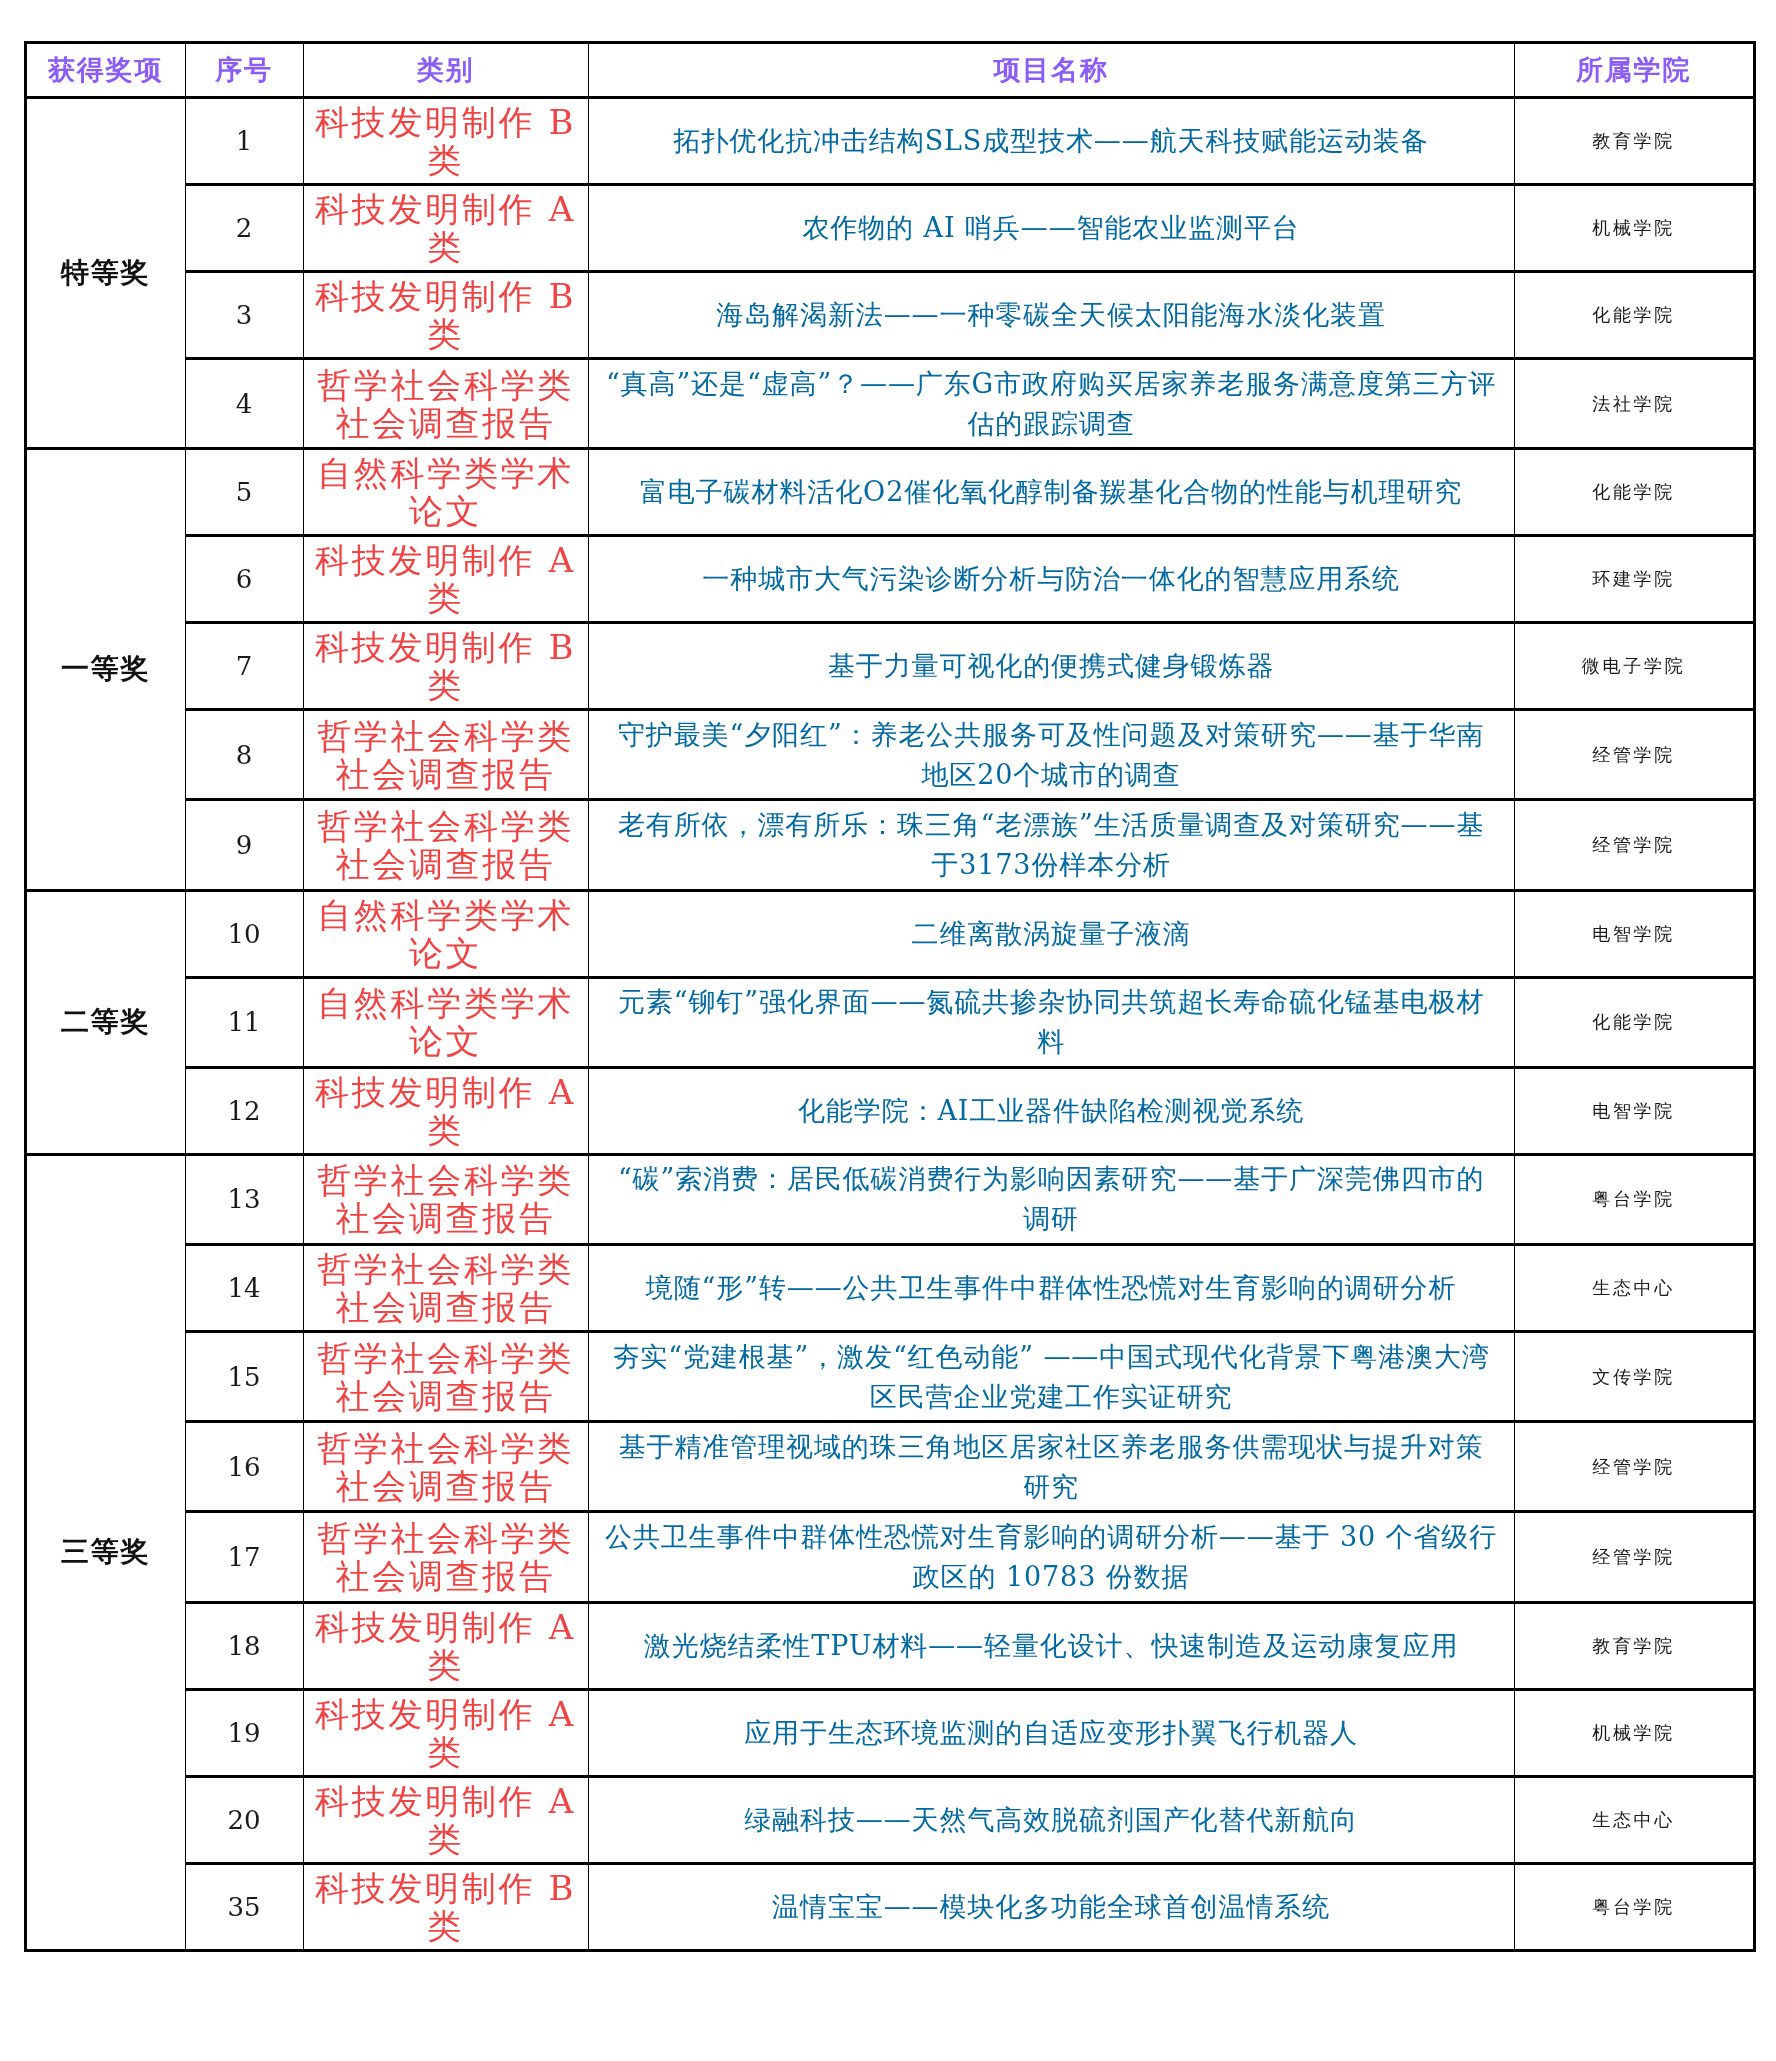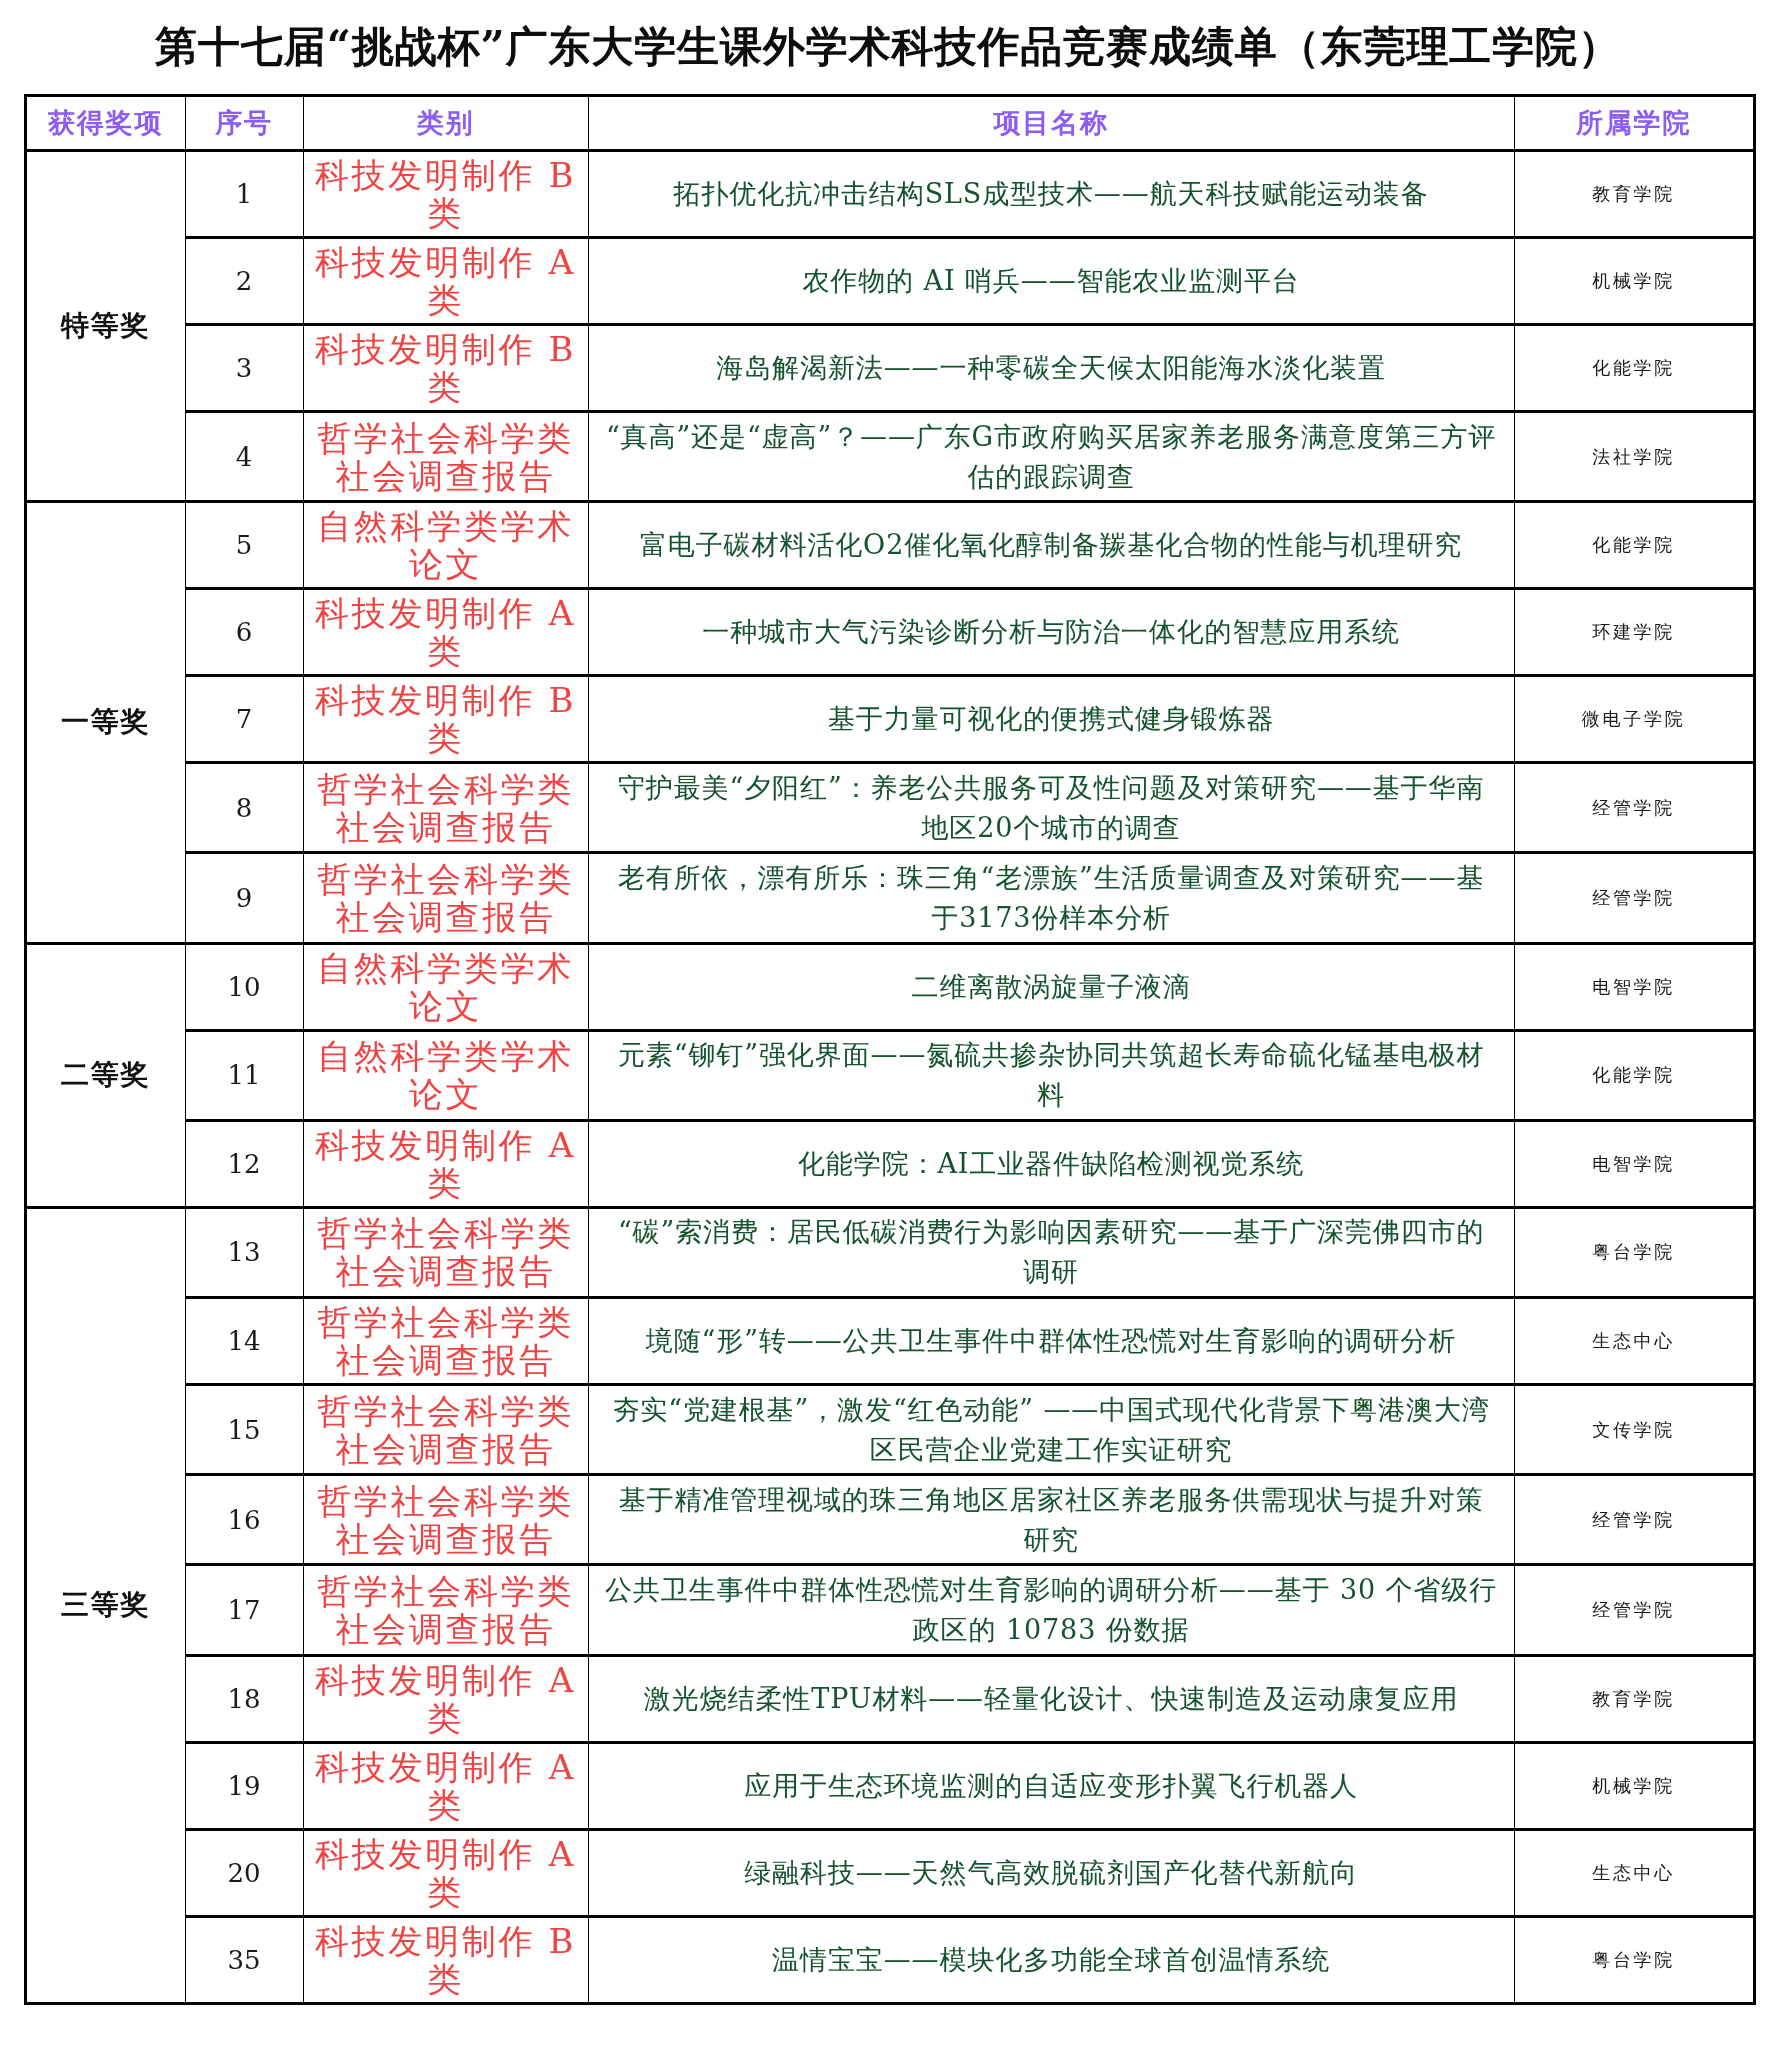--- a/index.html
+++ b/index.html
@@ -61,33 +61,32 @@
     line-height: 38px;
     padding: 3.6px 7.3px;
     color: #ef4444;
     margin-left: 48px;
   }
   td.project {
     font-size: 27px;
     letter-spacing: 0.9px;
     line-height: 40px;
     padding: 3.6px 16.4px;
-    color: #14532d;
+    color: #0369a1;
   }
   td.college {
     font-size: 18px;
     letter-spacing: 2.7px;
     color: #1a1a1a;
   }
 </style>
 </head>
 <body>
 
 <div class="page">
-  <div class="doc-title">第十七届“挑战杯”广东大学生课外学术科技作品竞赛成绩单（东莞理工学院）</div>
 
   <table class="results">
     <colgroup>
       <col style="width:160px">
       <col style="width:118px">
       <col style="width:285px">
       <col style="width:926px">
       <col style="width:240px">
     </colgroup>
     <thead>

